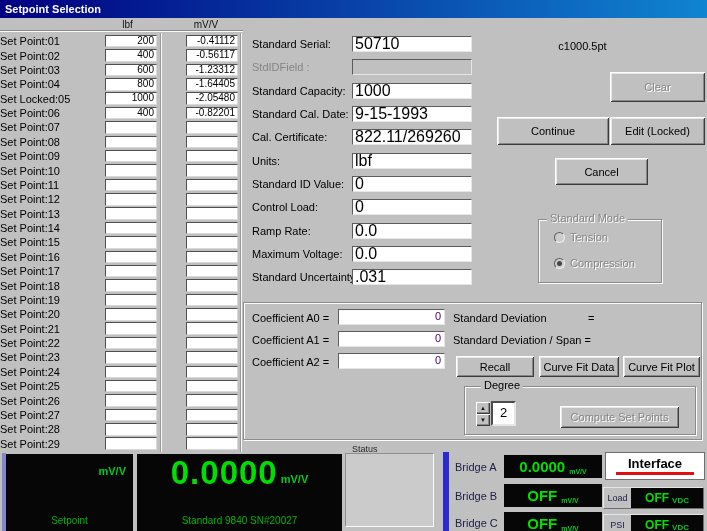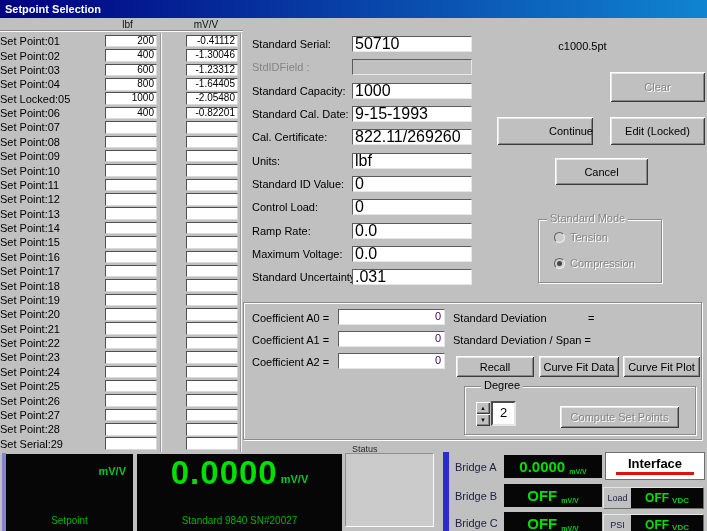--- a/index.html
+++ b/index.html
@@ -54,21 +54,21 @@
     box-shadow:1px 1px 0 #fcfcfc, inset 1px 1px 0 #fcfcfc;}
   .frame-title{position:absolute;top:-8px;left:8px;background:#c0c0c0;padding:0 3px;font-size:11px;}
   .gray-text{color:#868686;text-shadow:1px 1px 0 #fff;}
   .radio{position:absolute;width:11px;height:11px;border-radius:50%;background:#cdcdcd;
     box-sizing:border-box;border:1px solid;border-color:#5f5f5f #efefef #efefef #5f5f5f;}
   .radio.checked::after{content:"";position:absolute;inset:2px;border-radius:50%;background:#454545;}
   
   #preset-name{position:absolute;left:460px;top:40px;width:245px;text-align:center;font-size:11px;}
   #btn-select{left:497px;top:72px;width:96px;height:30px;}
   #btn-clear{left:610px;top:72px;width:95px;height:30px;}
-  #btn-continue{left:497px;top:117px;width:96px;height:28px;justify-content:flex-end;}
+  #btn-continue{left:497px;top:117px;width:112px;height:28px;}
   #btn-edit{left:610px;top:117px;width:95px;height:28px;}
   #btn-cancel{left:555px;top:158px;width:93px;height:27px;}
   
   #frame-mode{left:538px;top:219px;width:122px;height:62px;}
   #radio-tension{left:15px;top:12px;}
   #radio-compression{left:15px;top:38px;}
   .radio-label{position:absolute;left:31px;font-size:11px;}
   #lbl-tension{top:11px;} #lbl-compression{top:37px;}
   
   #coef-panel{left:243px;top:302px;width:457px;height:136px;}
@@ -148,21 +148,21 @@
 
       <div class="sp-row">
         <span class="sp-label">Set Point:01</span>
         <span class="sp-box sp-load">200</span>
         <span class="sp-box sp-mvv">-0.41112</span>
       </div>
 
       <div class="sp-row">
         <span class="sp-label">Set Point:02</span>
         <span class="sp-box sp-load">400</span>
-        <span class="sp-box sp-mvv">-1.30046</span>
+        <span class="sp-box sp-mvv">-0.56117</span>
       </div>
 
       <div class="sp-row">
         <span class="sp-label">Set Point:03</span>
         <span class="sp-box sp-load">600</span>
         <span class="sp-box sp-mvv">-1.23312</span>
       </div>
 
       <div class="sp-row">
         <span class="sp-label">Set Point:04</span>
@@ -308,21 +308,21 @@
         <span class="sp-box sp-mvv"></span>
       </div>
 
       <div class="sp-row">
         <span class="sp-label">Set Point:28</span>
         <span class="sp-box sp-load"></span>
         <span class="sp-box sp-mvv"></span>
       </div>
 
       <div class="sp-row">
-        <span class="sp-label">Set Serial:29</span>
+        <span class="sp-label">Set Point:29</span>
         <span class="sp-box sp-load"></span>
         <span class="sp-box sp-mvv"></span>
       </div>
     </div>
 
   <div class="form-rows">
 
       <div class="form-row">
         <span class="f-label">Standard Serial:</span>
         <span class="f-input">50710</span>

